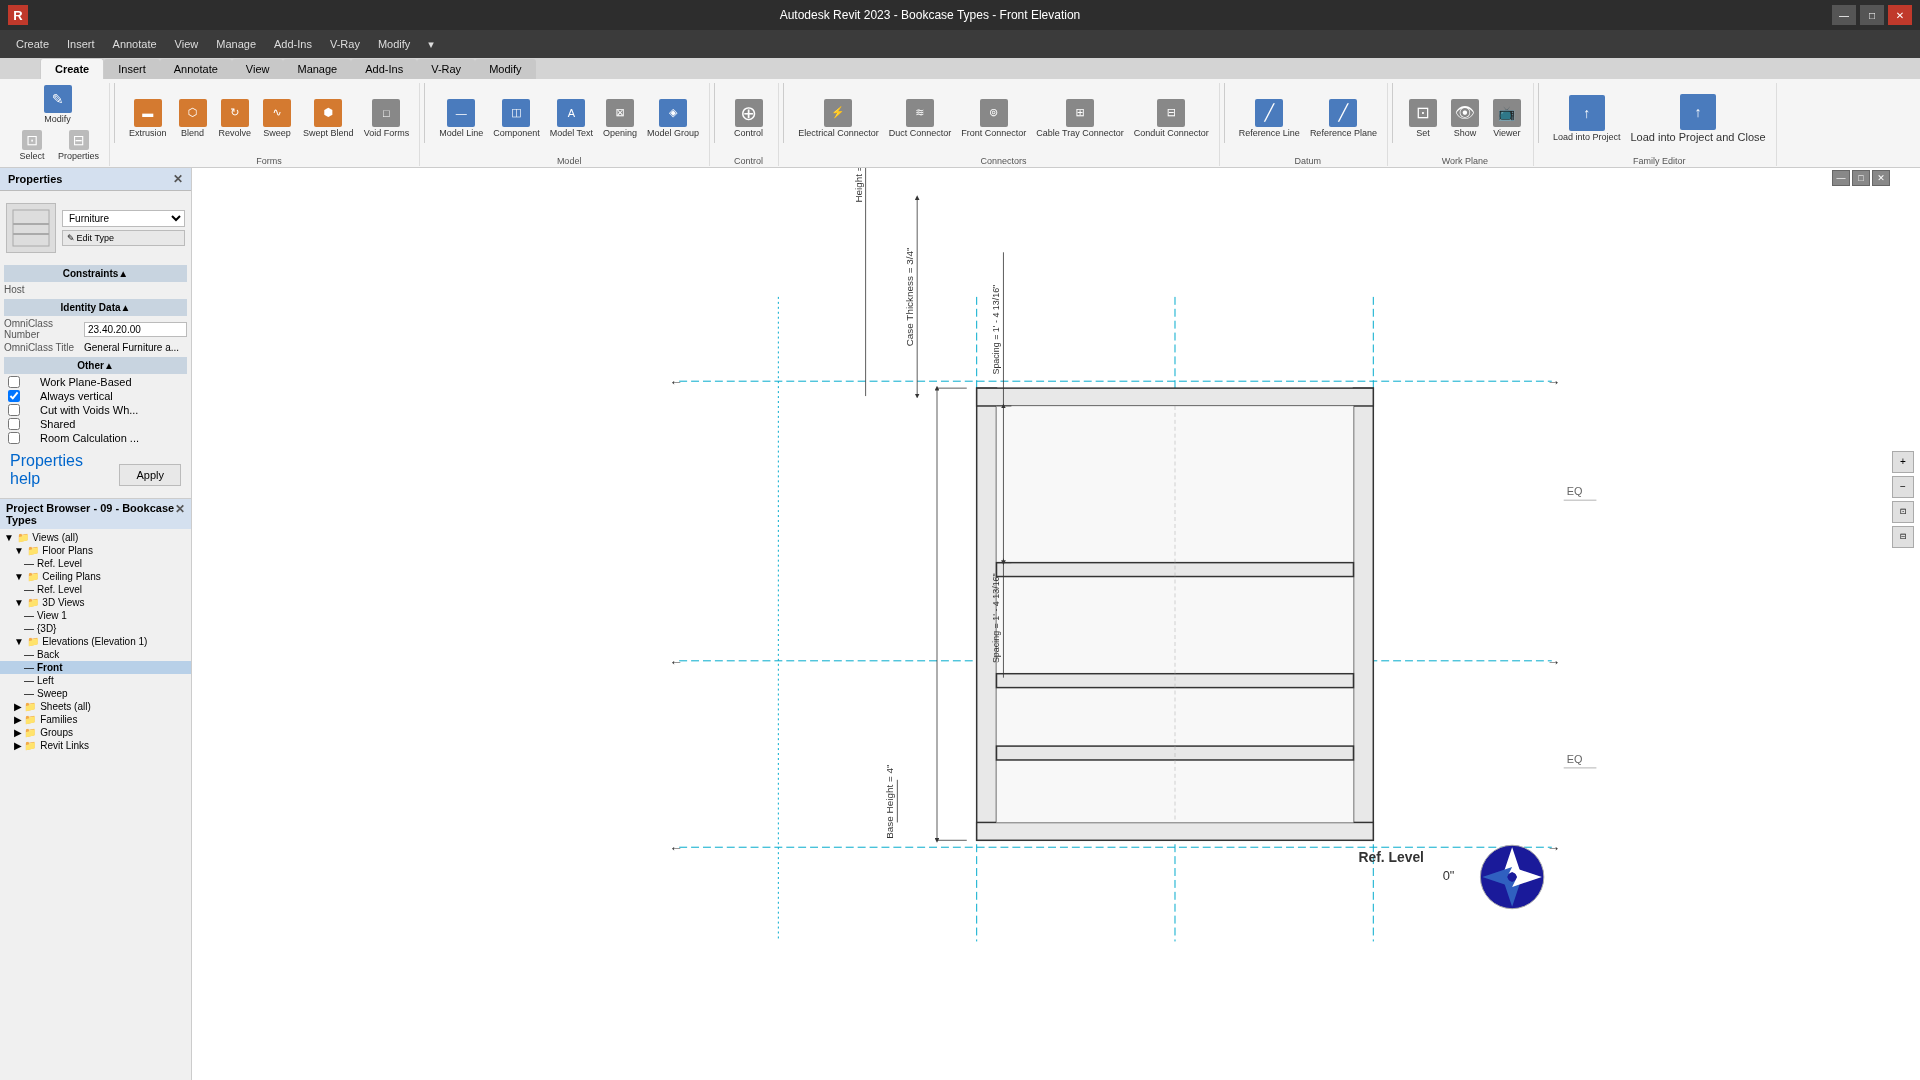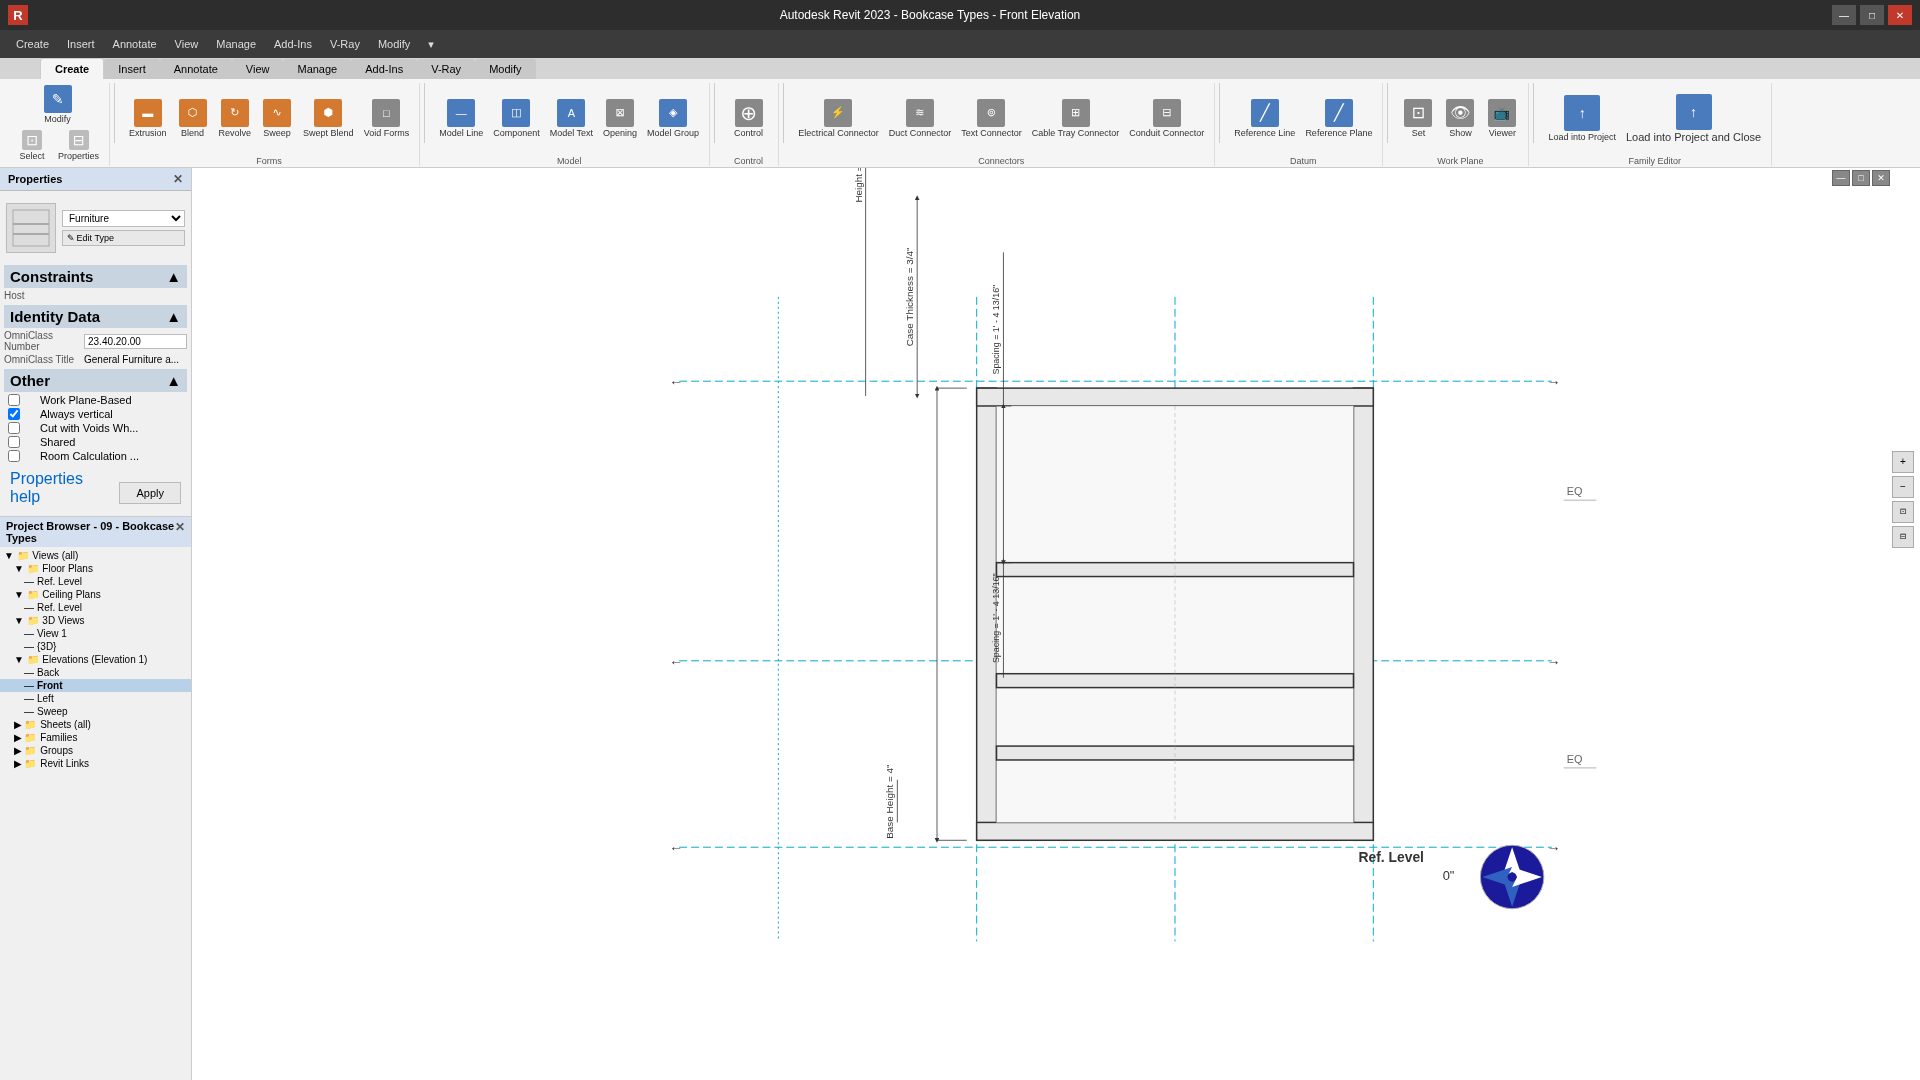--- a/index.html
+++ b/index.html
@@ -30,21 +30,21 @@
 
     
     .left-panel { width: 192px; background: #f0f0f0; border-right: 1px solid #ccc; display: flex; flex-direction: column; overflow: hidden; }
     .panel-header { background: #d4e0ef; padding: 4px 8px; font-size: 11px; font-weight: bold; border-bottom: 1px solid #bbb; display: flex; justify-content: space-between; align-items: center; }
     .panel-close { cursor: pointer; font-size: 12px; color: #555; }
     .properties-area { padding: 4px; overflow-y: auto; flex: 1; }
     .prop-row { display: flex; margin-bottom: 2px; align-items: center; }
     .prop-label { font-size: 10px; color: #555; width: 80px; flex-shrink: 0; }
     .prop-value { font-size: 10px; flex: 1; }
     .prop-input { font-size: 10px; border: 1px solid #bbb; padding: 1px 3px; width: 100%; background: white; }
-    .section-header { background: #c8d4e0; padding: 3px 6px; font-size: 15px; font-weight: bold; margin: 4px 0 2px; display: flex; justify-content: space-between; cursor: pointer; }
+    .section-header { background: #c8d4e0; padding: 3px 6px; font-size: 10px; font-weight: bold; margin: 4px 0 2px; display: flex; justify-content: center; cursor: pointer; }
     .checkbox-row { display: flex; align-items: center; gap: 20px; margin: 2px 0; padding-left: 4px; }
     .checkbox-row input { width: 12px; height: 12px; }
     .family-select { font-size: 10px; border: 1px solid #bbb; background: white; flex: 1; padding: 1px 2px; }
     .edit-type-btn { font-size: 9px; border: 1px solid #bbb; background: #e8e8e8; padding: 2px 4px; cursor: pointer; display: flex; align-items: center; gap: 2px; }
     .prop-avatar { width: 50px; height: 50px; background: #ddd; border: 1px solid #bbb; margin: 4px auto; display: flex; align-items: center; justify-content: center; color: #999; }
 
     .apply-btn { background: #e8e8e8; border: 1px solid #bbb; padding: 4px 16px; margin: 4px; cursor: pointer; font-size: 11px; align-self: flex-end; }
     .props-help { color: #0066cc; font-size: 16px; padding: 2px 4px; cursor: pointer; }
 
     
@@ -209,21 +209,21 @@
         <div class="ribbon-btn">
           <div class="ribbon-icon gray" style="font-size:11px;">⚡</div>
           <span>Electrical Connector</span>
         </div>
         <div class="ribbon-btn">
           <div class="ribbon-icon gray" style="font-size:11px;">≋</div>
           <span>Duct Connector</span>
         </div>
         <div class="ribbon-btn">
           <div class="ribbon-icon gray" style="font-size:11px;">⊚</div>
-          <span>Text Connector</span>
+          <span>Front Connector</span>
         </div>
         <div class="ribbon-btn">
           <div class="ribbon-icon gray" style="font-size:11px;">⊞</div>
           <span>Cable Tray Connector</span>
         </div>
         <div class="ribbon-btn">
           <div class="ribbon-icon gray" style="font-size:11px;">⊟</div>
           <span>Conduit Connector</span>
         </div>
       </div>

